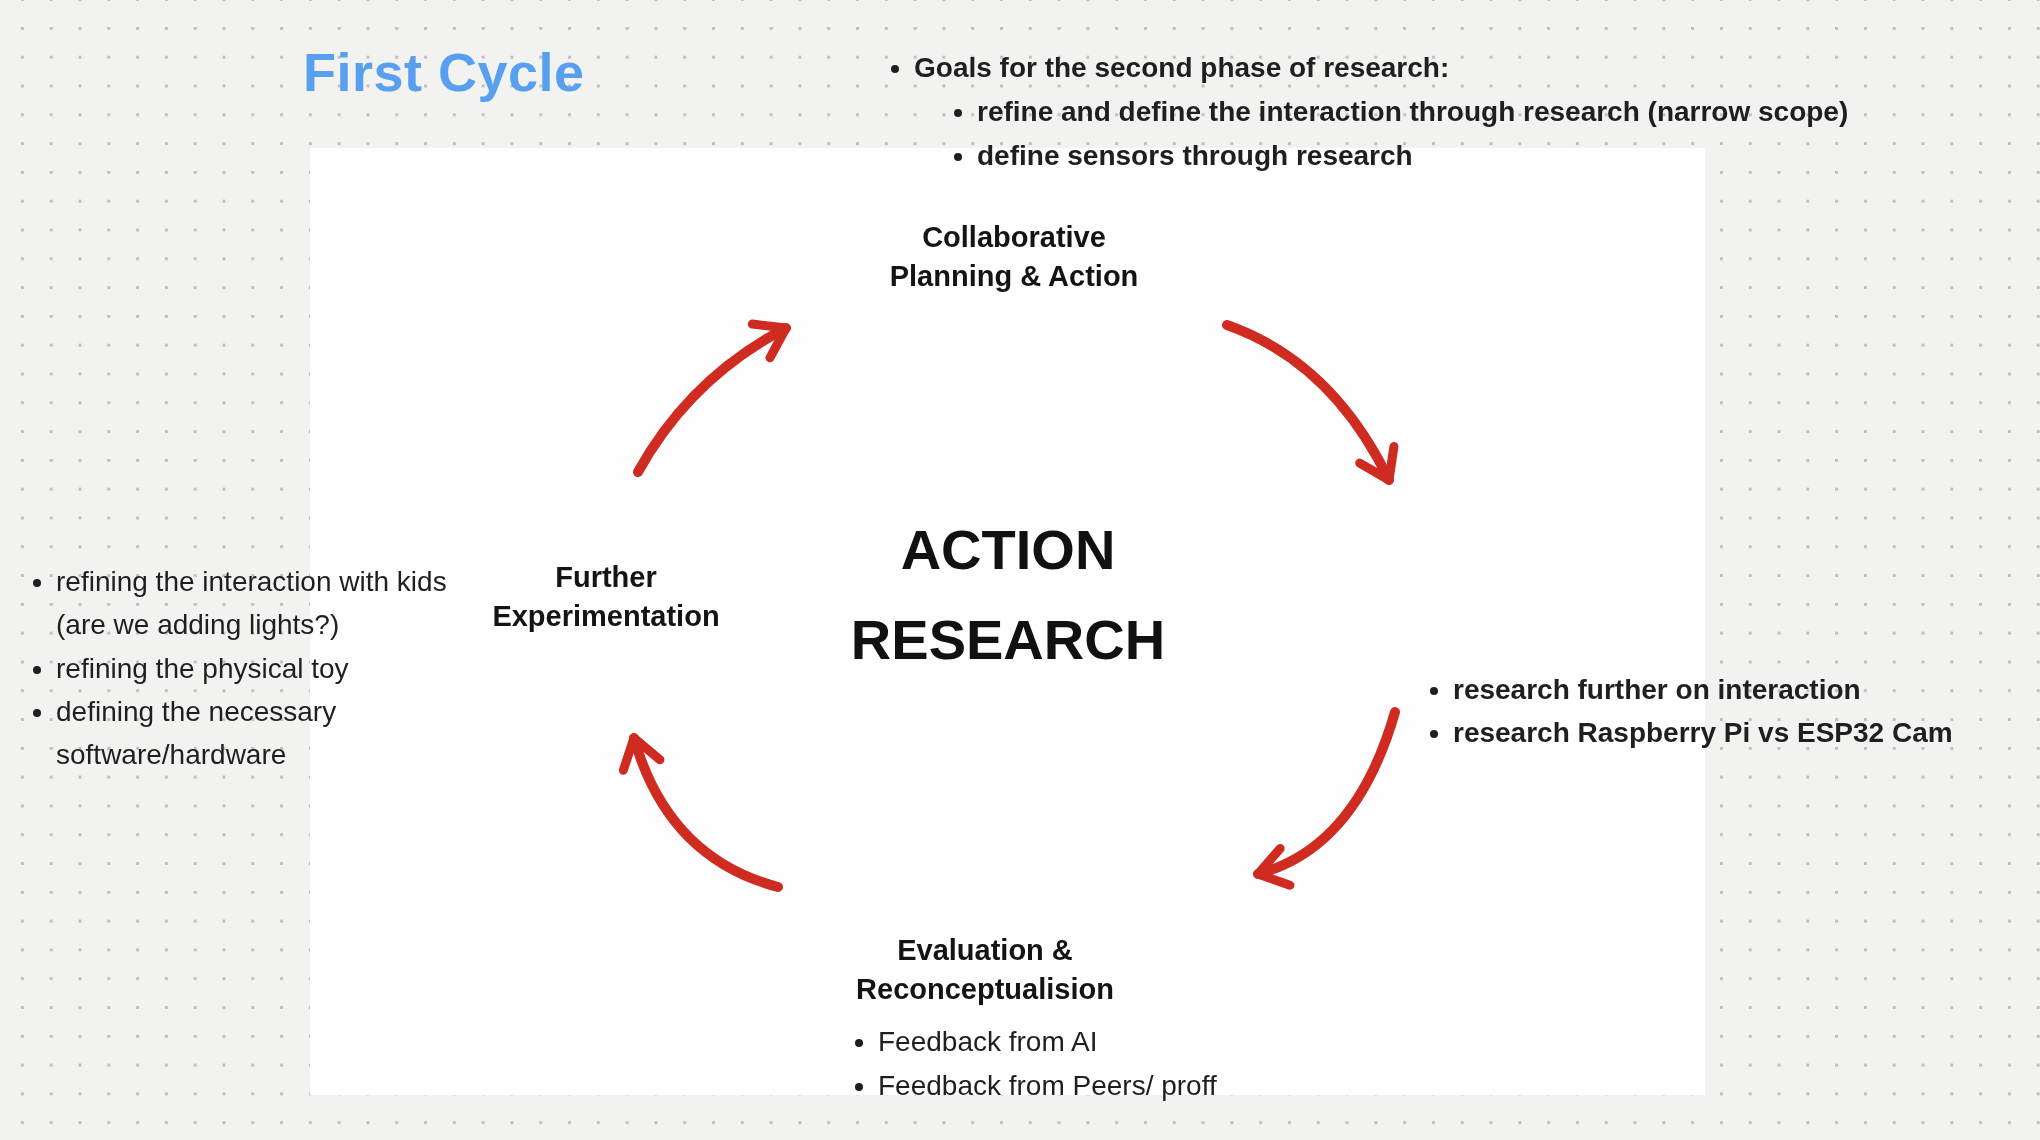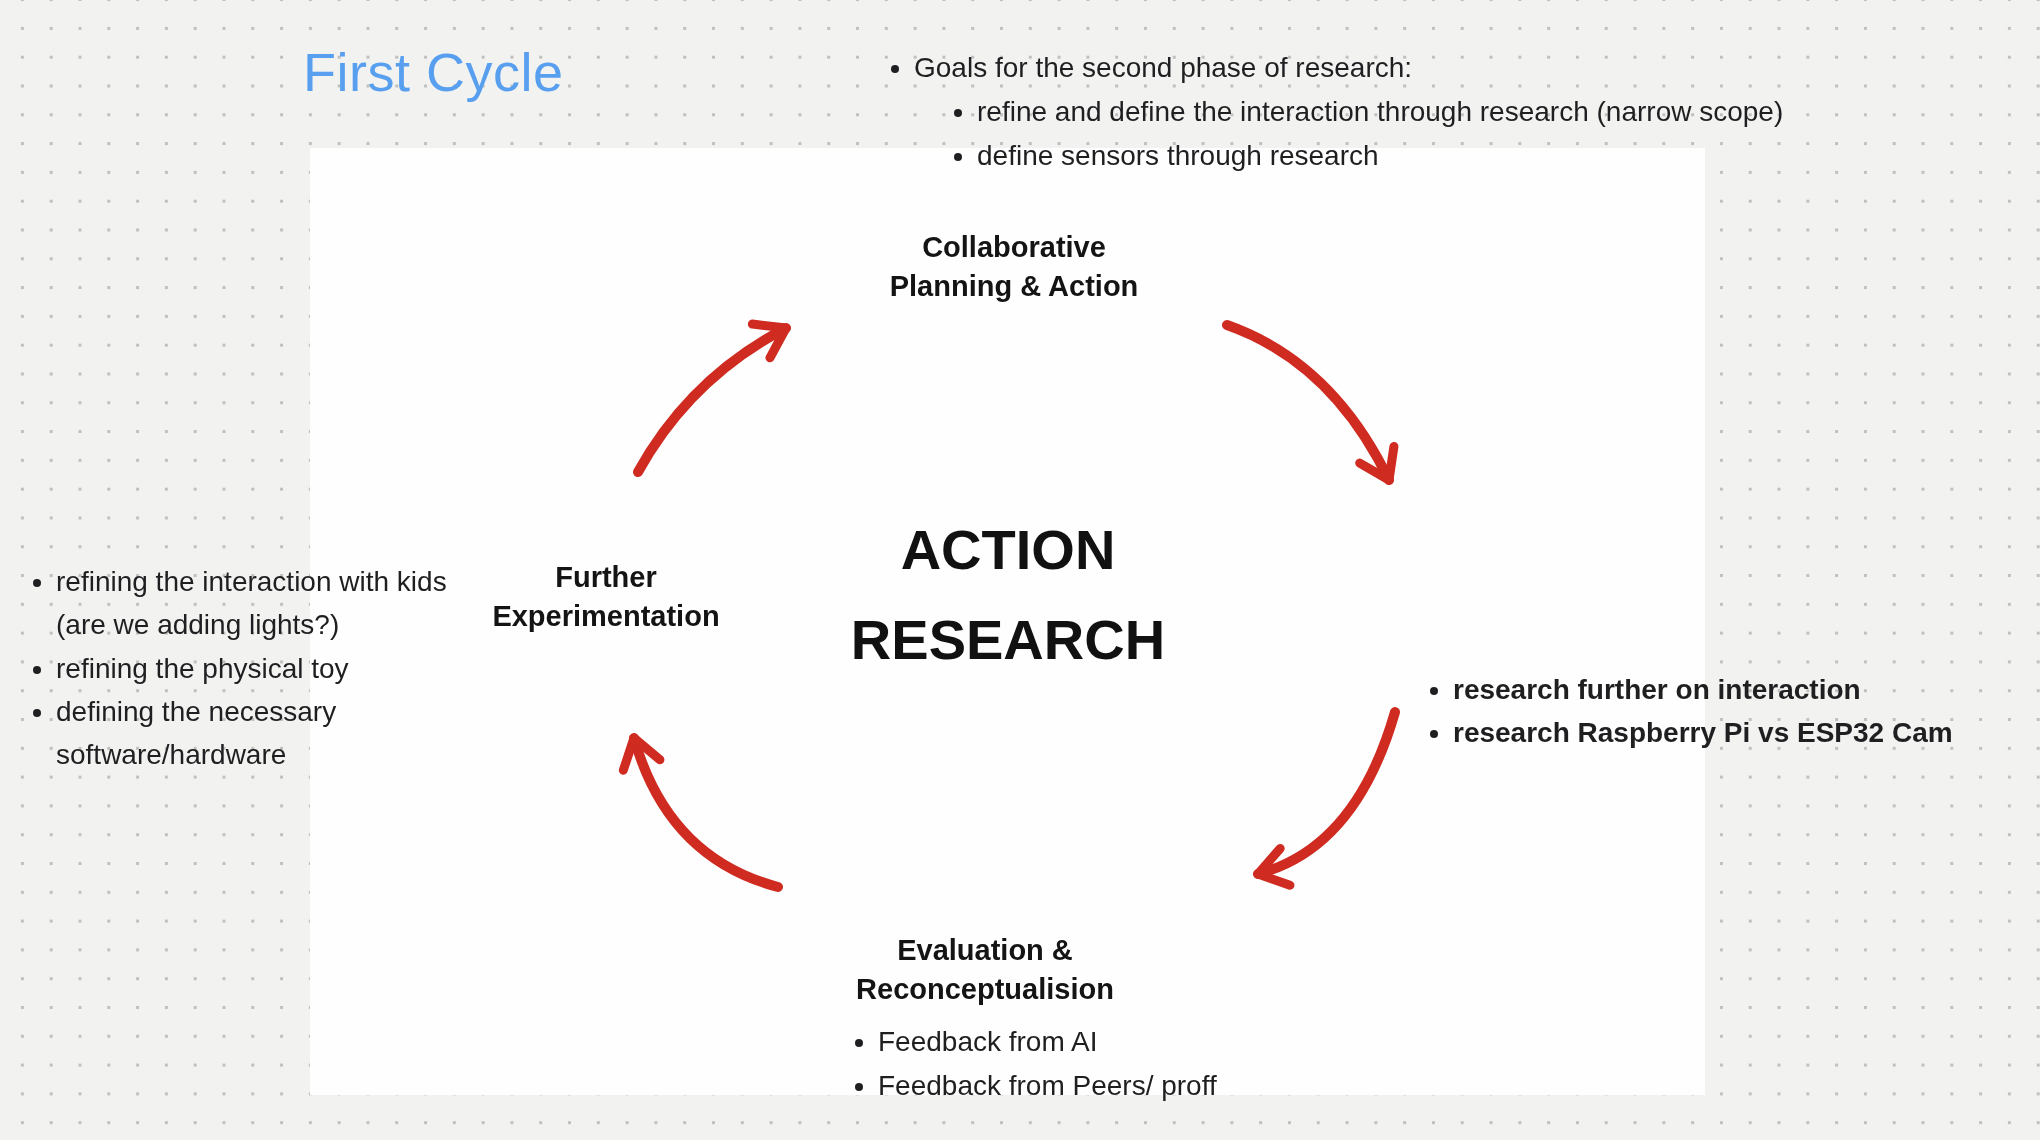--- a/index.html
+++ b/index.html
@@ -10,50 +10,50 @@
     background-size:28.8px 28.8px;
     background-position:8px 14px;
     font-family:"Liberation Sans","DejaVu Sans",sans-serif;
     color:#1d1d1f;
   }
   .abs{position:absolute;}
 
   
   .frame-title{
     left:303px;top:40px;
-    font-size:54px;line-height:64px;font-weight:400;
+    font-size:54px;line-height:64px;font-weight:700;
     color:#58a0ef;letter-spacing:0.5px;white-space:nowrap;
   }
 
   
   .diagram-image{
     left:310px;top:148px;width:1395px;height:947px;
     background:#fefefe;
   }
 
   
   .note{font-size:28px;line-height:43.3px;color:#1f1f21;}
   .note ul{margin:0;padding-left:44px;list-style:disc;}
   .note li::marker{color:#1f1f21;font-size:26px;}
   .note .wrapline{display:block;}
   .goals-list{left:884px;top:46px;line-height:44px;}
-  .goals-list ul{padding-left:30px;}
+  .goals-list ul{padding-left:30px;font-weight:bold;}
   .goals-list ul ul{padding-left:63px;}
   .left-notes{left:12px;top:560px;width:480px;}
   .right-notes{left:1405px;top:668px;line-height:43px;white-space:nowrap;font-weight:bold;}
   .right-notes ul{padding-left:48px;}
   .bottom-notes{left:828px;top:1008px;line-height:44px;white-space:nowrap;}
   .bottom-notes ul{padding-left:50px;margin-top:12px;}
 
   
   .stage-label{
     font-weight:700;font-size:29px;line-height:39px;
     color:#141414;text-align:center;white-space:nowrap;
   }
-  .stage-top{left:764px;top:228px;width:500px;text-align:center;}
+  .stage-top{left:764px;top:218px;width:500px;text-align:center;}
   .stage-right{left:1164px;top:561px;width:400px;}
   .stage-left{left:406px;top:558px;width:400px;}
   .stage-bottom{left:785px;top:915px;width:400px;margin-top:16px;}
   .center-title{
     left:758px;top:505px;width:500px;
     font-weight:700;font-size:56px;line-height:90px;
     color:#111;text-align:center;white-space:nowrap;
   }
   svg.arrows{left:0;top:0;}
 </style>

